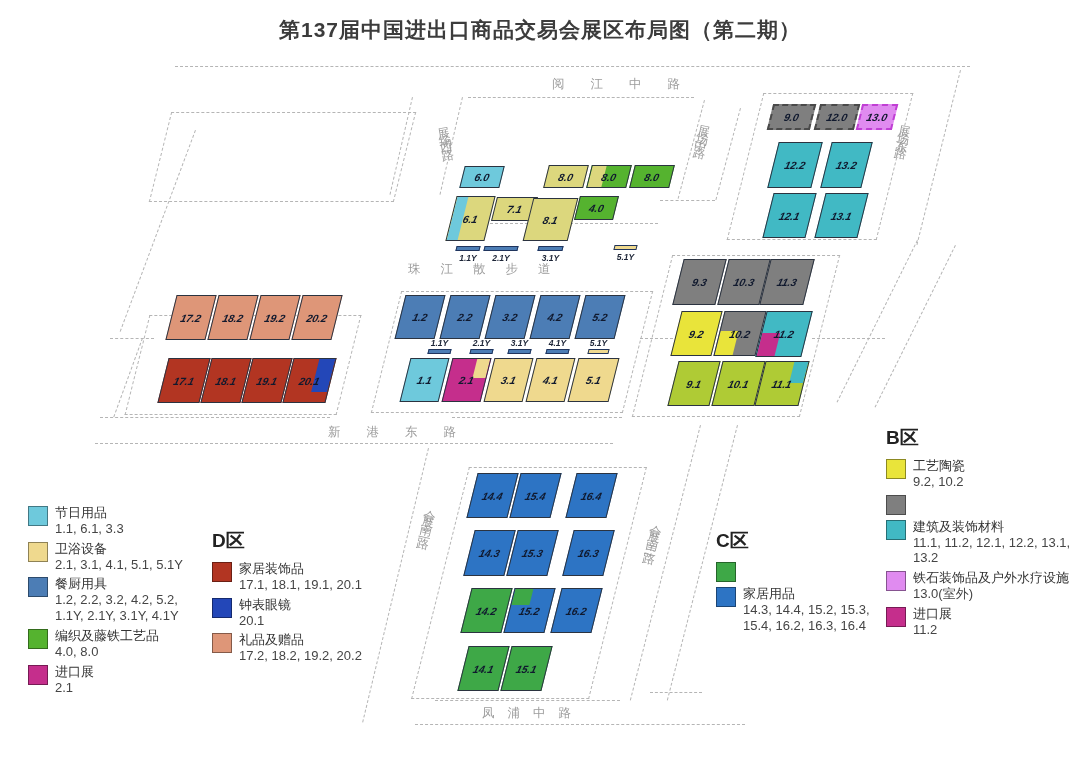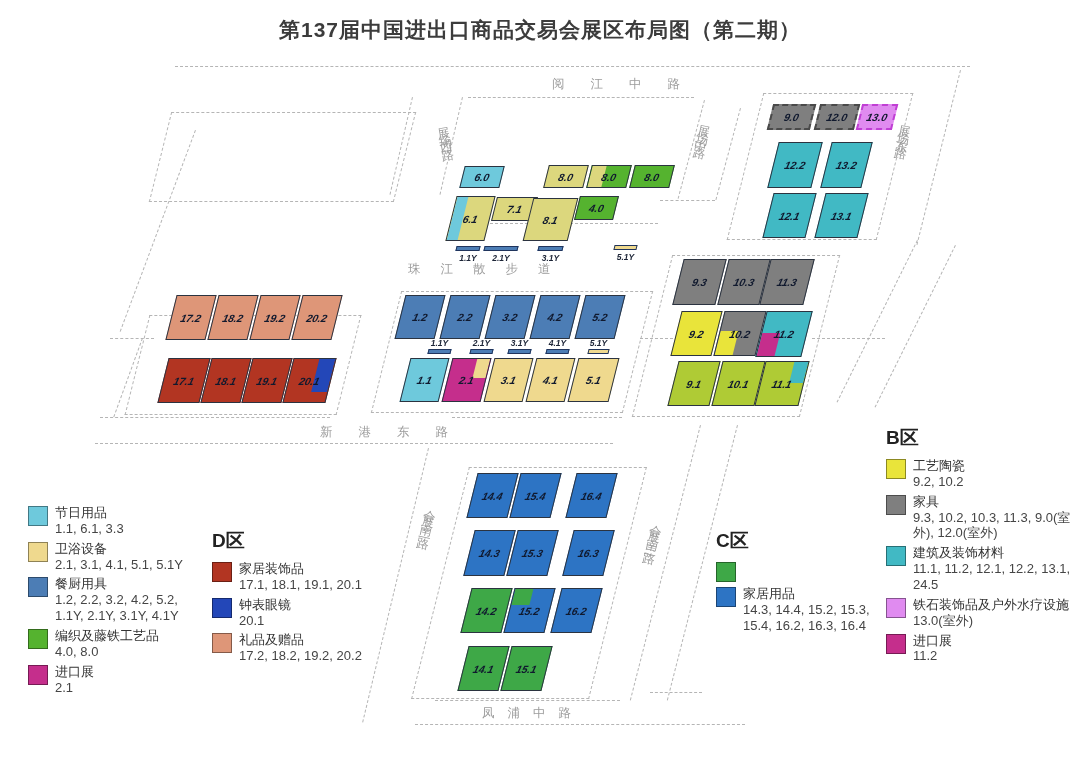--- a/index.html
+++ b/index.html
@@ -69,21 +69,21 @@
       <div class="rvline" style="left: 142px; top: 338px; height: 84px; transform: rotate(20deg);"></div>
       <div class="rvline" style="left: 428px; top: 448px; height: 282px; transform: rotate(13.5deg);"></div>
       <div class="rvline" style="left: 700px; top: 425px; height: 284px; transform: rotate(14.3deg);"></div>
       <div class="rvline" style="left: 737px; top: 425px; height: 284px; transform: rotate(14.3deg);"></div>
       <div class="rvline" style="left: 917px; top: 240px; height: 181px; transform: rotate(26.4deg);"></div>
       <div class="rvline" style="left: 955px; top: 245px; height: 181px; transform: rotate(26.4deg);"></div>
     </div>
 
   <div class="hroad" style="left:552px;top:76px;letter-spacing:26px;">阅江中路</div>
   <div class="hroad" style="left:408px;top:261px;letter-spacing:20px;">珠江散步道</div>
-  <div class="hroad" style="left:320px;top:424px;letter-spacing:26px;">新港东路</div>
+  <div class="hroad" style="left:328px;top:424px;letter-spacing:26px;">新港东路</div>
   <div class="hroad" style="left:482px;top:705px;letter-spacing:13px;">凤浦中路</div>
   <div class="vroad" style="left:432px;top:118px;transform:rotate(-10deg);">展场西路</div>
   <div class="vroad" style="left:698px;top:116px;transform:rotate(12deg);">展场中路</div>
   <div class="vroad" style="left:898px;top:116px;transform:rotate(10deg);">展场东路</div>
   <div class="vroad" style="left:424px;top:500px;transform:rotate(13deg);">会展南二路</div>
   <div class="vroad" style="left:650px;top:515px;transform:rotate(13deg);">会展南三路</div>
 
   <div id="hall-layer">
       <div class="hall" style="left: 462px; top: 166px; width: 40px; height: 22px; background: rgb(110, 201, 220);">
         <span class="hlabel">6.0</span>
@@ -357,30 +357,26 @@
     <div class="litems">
         <div class="lrow">
           <span class="lswatch" style="background: rgb(233, 228, 58);"></span>
           <div>
             <div class="lname">工艺陶瓷</div>
             <div class="lcodes">9.2, 10.2</div>
           </div>
         </div>
         <div class="lrow">
           <span class="lswatch" style="background: rgb(127, 127, 127);"></span>
-          <div>
-            <div class="lname">家具</div>
-            <div class="lcodes">9.3, 10.2, 10.3, 11.3, 9.0(室外), 12.0(室外)</div>
-          </div>
         </div>
         <div class="lrow">
           <span class="lswatch" style="background: rgb(65, 185, 196);"></span>
           <div>
             <div class="lname">建筑及装饰材料</div>
-            <div class="lcodes">11.1, 11.2, 12.1, 12.2, 13.1, 24.5</div>
+            <div class="lcodes">11.1, 11.2, 12.1, 12.2, 13.1, 13.2</div>
           </div>
         </div>
         <div class="lrow">
           <span class="lswatch" style="background: rgb(224, 139, 240);"></span>
           <div>
             <div class="lname">铁石装饰品及户外水疗设施</div>
             <div class="lcodes">13.0(室外)</div>
           </div>
         </div>
         <div class="lrow">

